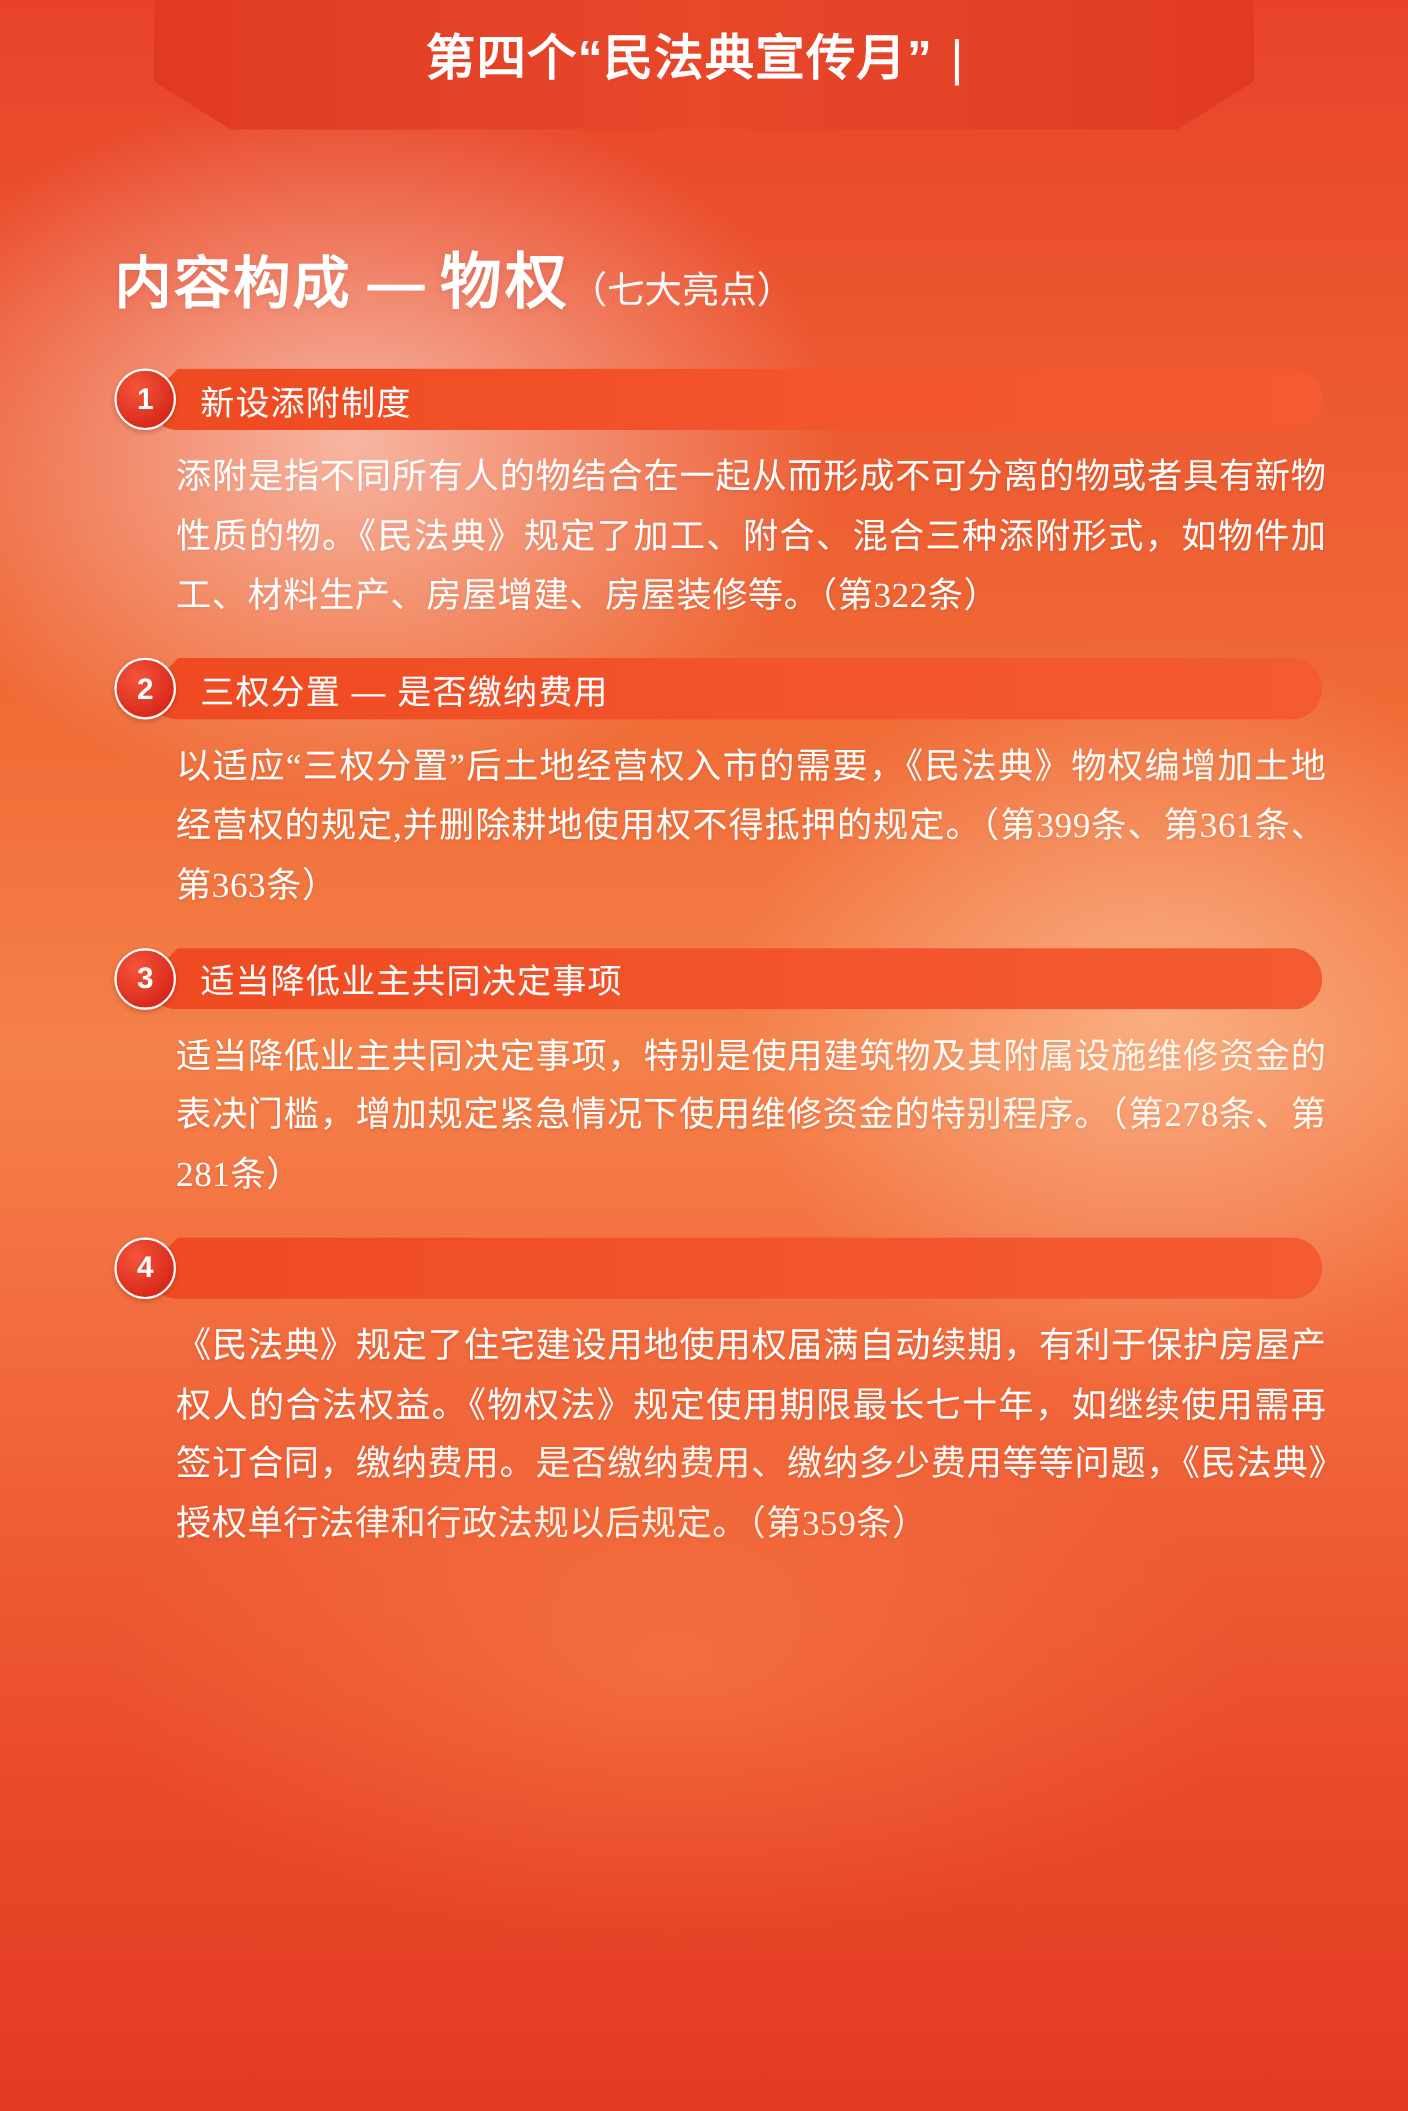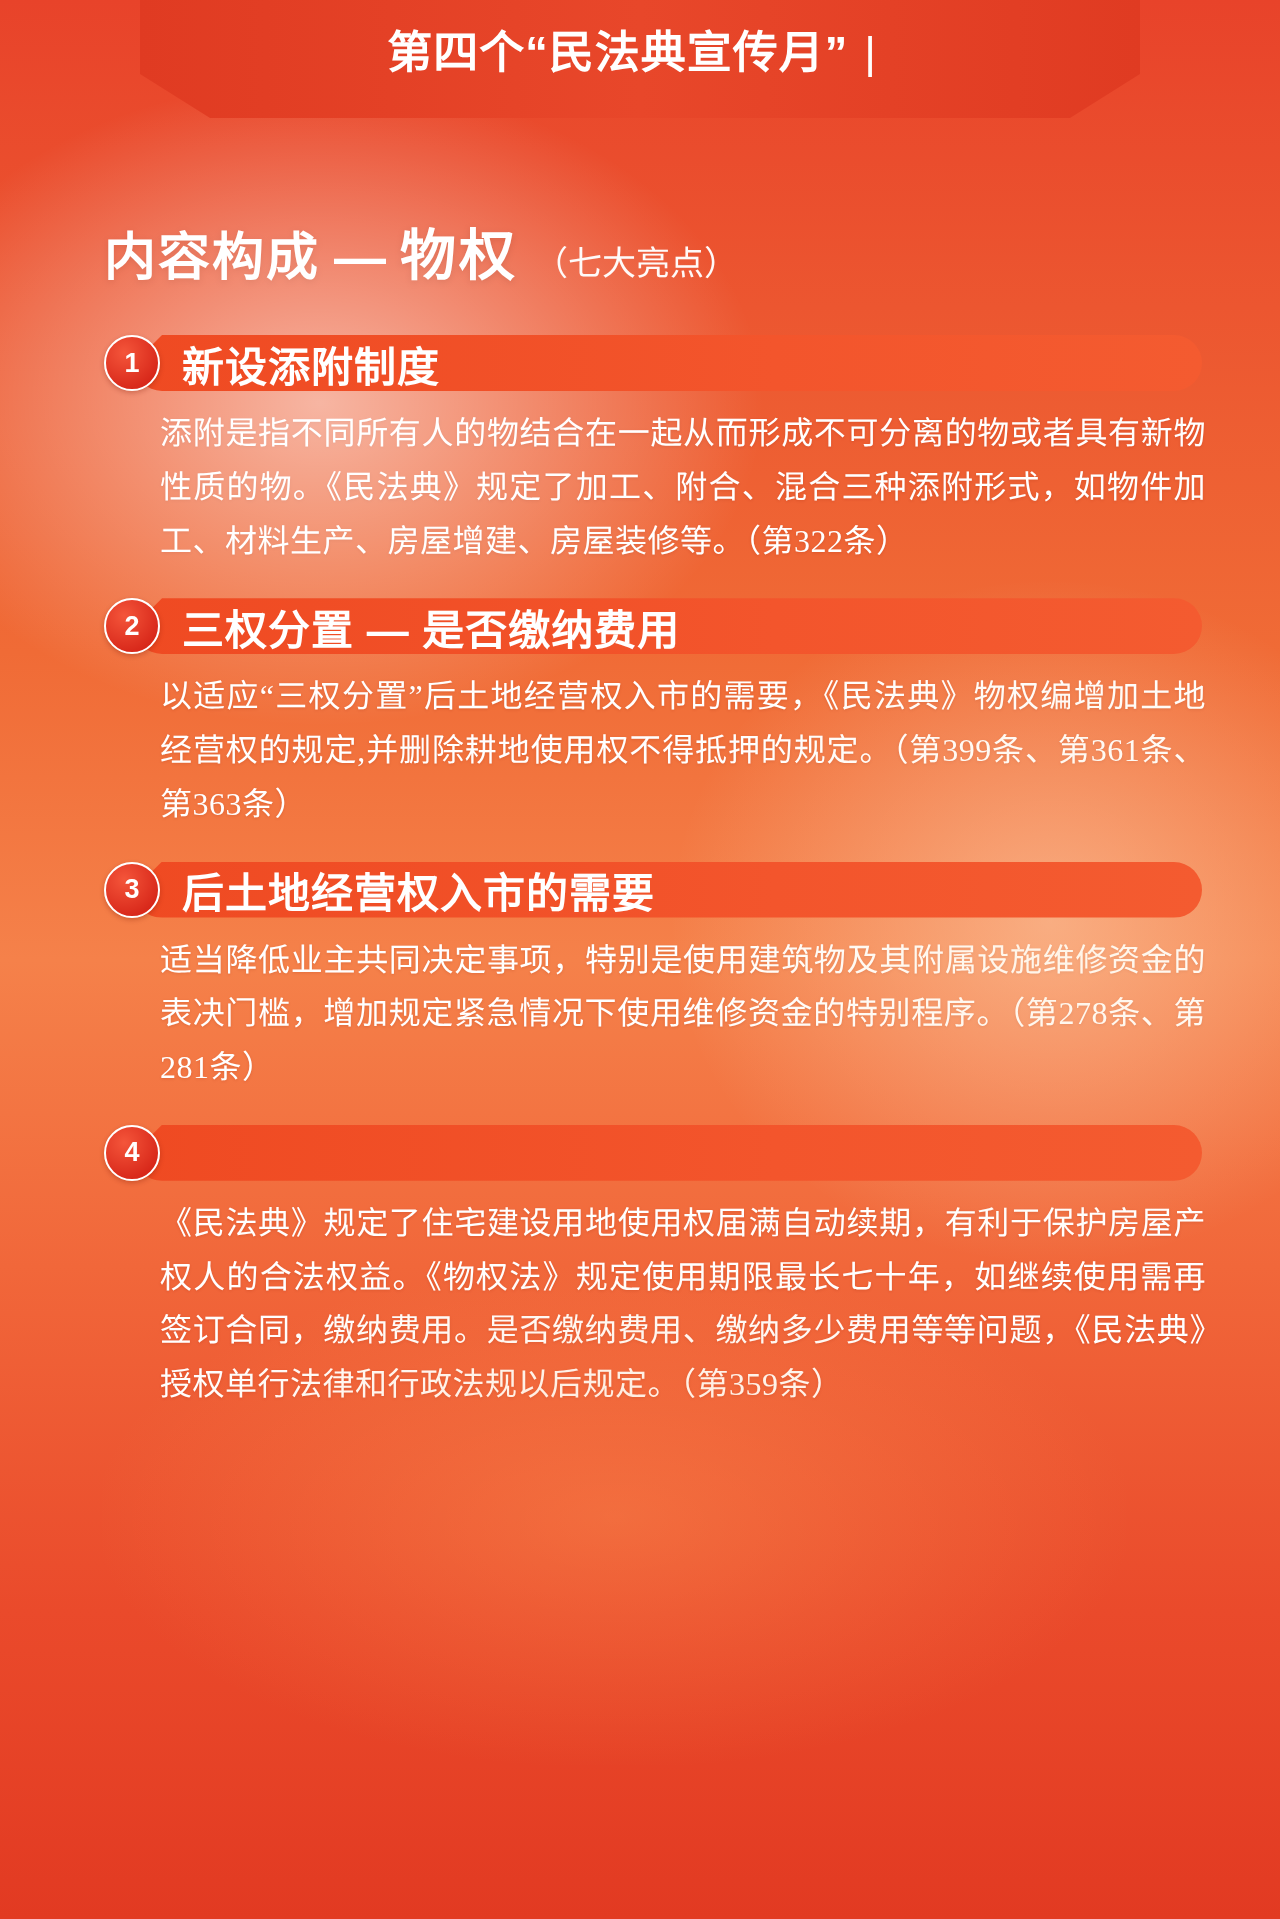--- a/index.html
+++ b/index.html
@@ -107,21 +107,21 @@
     margin: 0 14px;
   }
   .title-key {
     font-size: 56px;
     font-weight: bold;
     letter-spacing: 3px;
     text-shadow: 0 2px 6px rgba(150,30,0,0.3);
   }
   .title-sub {
     font-size: 34px;
-    margin-left: 16px;
+    margin-left: 0;
     opacity: 0.97;
   }
 
   
   .items {
     margin: 44px 0 0 0;
     padding: 0 64px 0 104px;
   }
   .item {
     margin-bottom: 30px;
@@ -157,22 +157,22 @@
     display: flex;
     align-items: center;
     justify-content: center;
     box-shadow: 0 2px 5px rgba(120,20,0,0.3);
   }
   .head-text {
     position: relative;
     z-index: 2;
     margin-left: 22px;
     color: #ffffff;
-    font-size: 42px;
-    font-weight: bold;
+    font-size: 31px;
+    font-weight: normal;
     letter-spacing: 1px;
     white-space: nowrap;
   }
   .item-body {
     margin: 16px 0 0 56px;
     padding-right: 10px;
     color: #ffffff;
     font-family: "Liberation Serif", "DejaVu Serif", serif;
     font-size: 32px;
     line-height: 1.68;
@@ -240,21 +240,21 @@
         <div class="badge">2</div>
         <div class="head-text">三权分置 — 是否缴纳费用</div>
       </div>
       <div class="item-body">以适应“三权分置”后土地经营权入市的需要，《民法典》物权编增加土地经营权的规定,并删除耕地使用权不得抵押的规定。（第399条、第361条、第363条）</div>
     </div>
 
     <div class="item">
       <div class="item-head">
         <div class="head-bar"></div>
         <div class="badge">3</div>
-        <div class="head-text">后土地经营权入市的需要</div>
+        <div class="head-text">适当降低业主共同决定事项</div>
       </div>
       <div class="item-body">适当降低业主共同决定事项，特别是使用建筑物及其附属设施维修资金的表决门槛，增加规定紧急情况下使用维修资金的特别程序。（第278条、第281条）</div>
     </div>
 
     <div class="item">
       <div class="item-head">
         <div class="head-bar"></div>
         <div class="badge">4</div>
       </div>
       <div class="item-body">《民法典》规定了住宅建设用地使用权届满自动续期，有利于保护房屋产权人的合法权益。《物权法》规定使用期限最长七十年，如继续使用需再签订合同，缴纳费用。是否缴纳费用、缴纳多少费用等等问题，《民法典》授权单行法律和行政法规以后规定。（第359条）</div>

